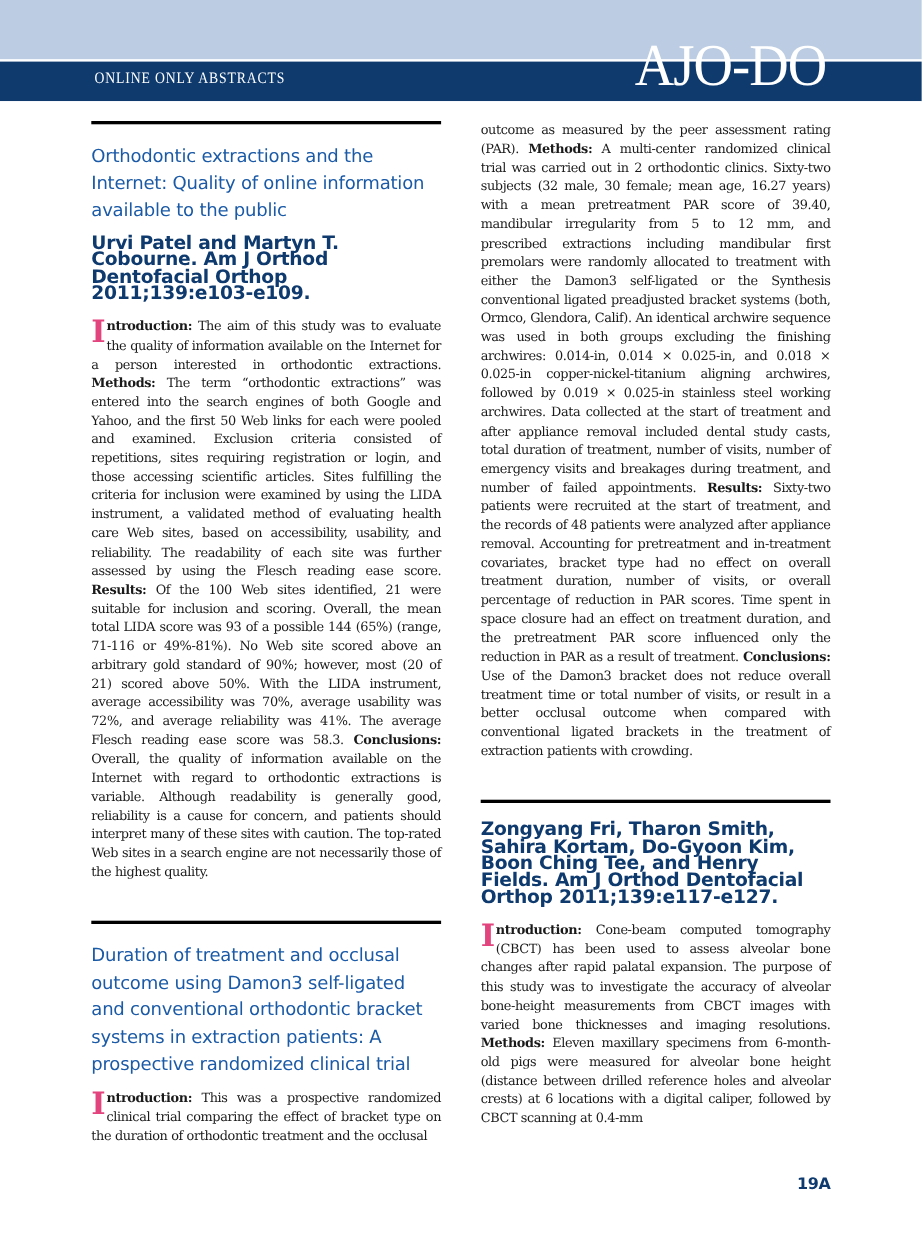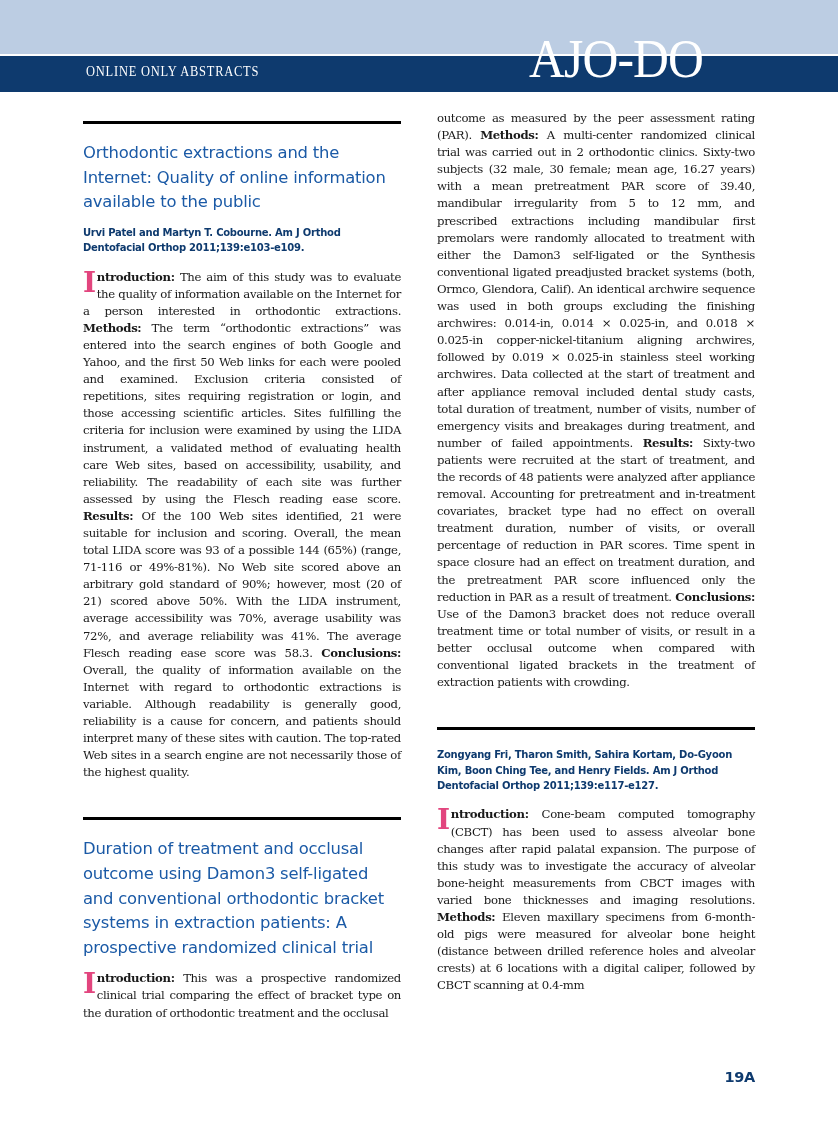--- a/index.html
+++ b/index.html
@@ -14,20 +14,21 @@
     overflow: hidden;
     position: relative;
   }
 
   
   .masthead {
     position: absolute;
     top: 0; left: 0;
     width: 786px;
     height: 97px;
+    padding-left: 48px;
   }
   .masthead-top {
     position: absolute;
     top: 0; left: 0;
     width: 838px;
     height: 54px;
     background: #bccde3;
   }
   .masthead-hairline {
     position: absolute;
@@ -85,42 +86,42 @@
     top: 97px;
     left: 0;
     width: 838px;
     height: 1025px;
   }
   .col {
     position: absolute;
     width: 318px;
     top: 13px;
   }
-  .col-left  { left: 83px; margin-top: 11px; }
+  .col-left  { left: 83px; }
   .col-right { left: 437px; }
 
   .rule {
     height: 3px;
     background: #000000;
     margin: 0 0 17px 0;
   }
 
   .art-title {
     color: #1b5aa6;
     font-family: "DejaVu Sans", sans-serif;
     font-size: 16.4px;
     line-height: 24.6px;
     font-weight: 400;
     letter-spacing: -0.2px;
     margin: 0 0 10px 0;
   }
   .art-byline {
     color: #0e3a6e;
     font-family: "DejaVu Sans", sans-serif;
-    font-size: 10px;
+    font-size: 17px;
     line-height: 15.4px;
     font-weight: 700;
     letter-spacing: -0.25px;
     margin: 0 0 13px 0;
   }
 
   .abstract {
     color: #1a1a1a;
     font-family: "DejaVu Serif", serif;
     font-size: 11.7px;

